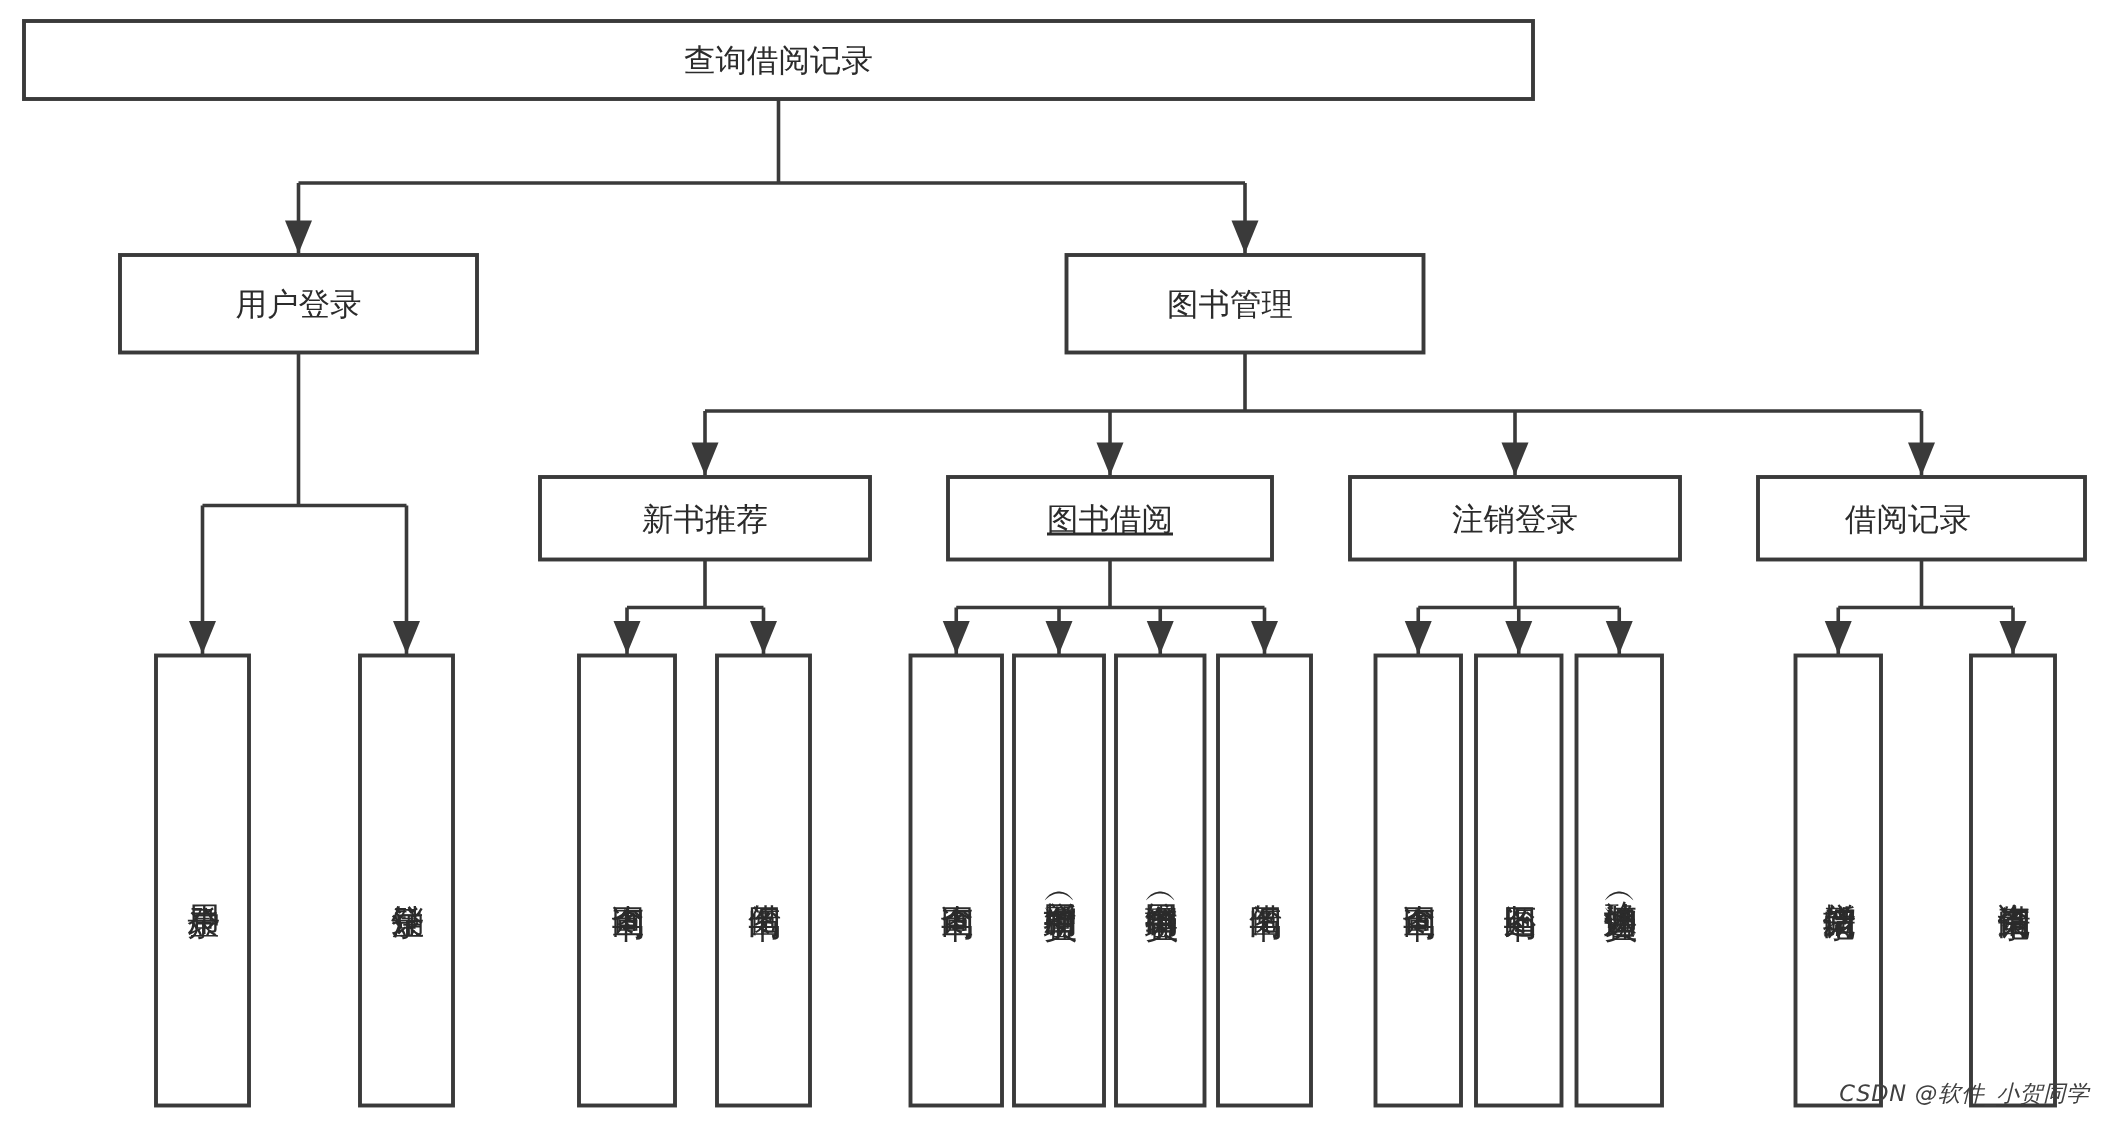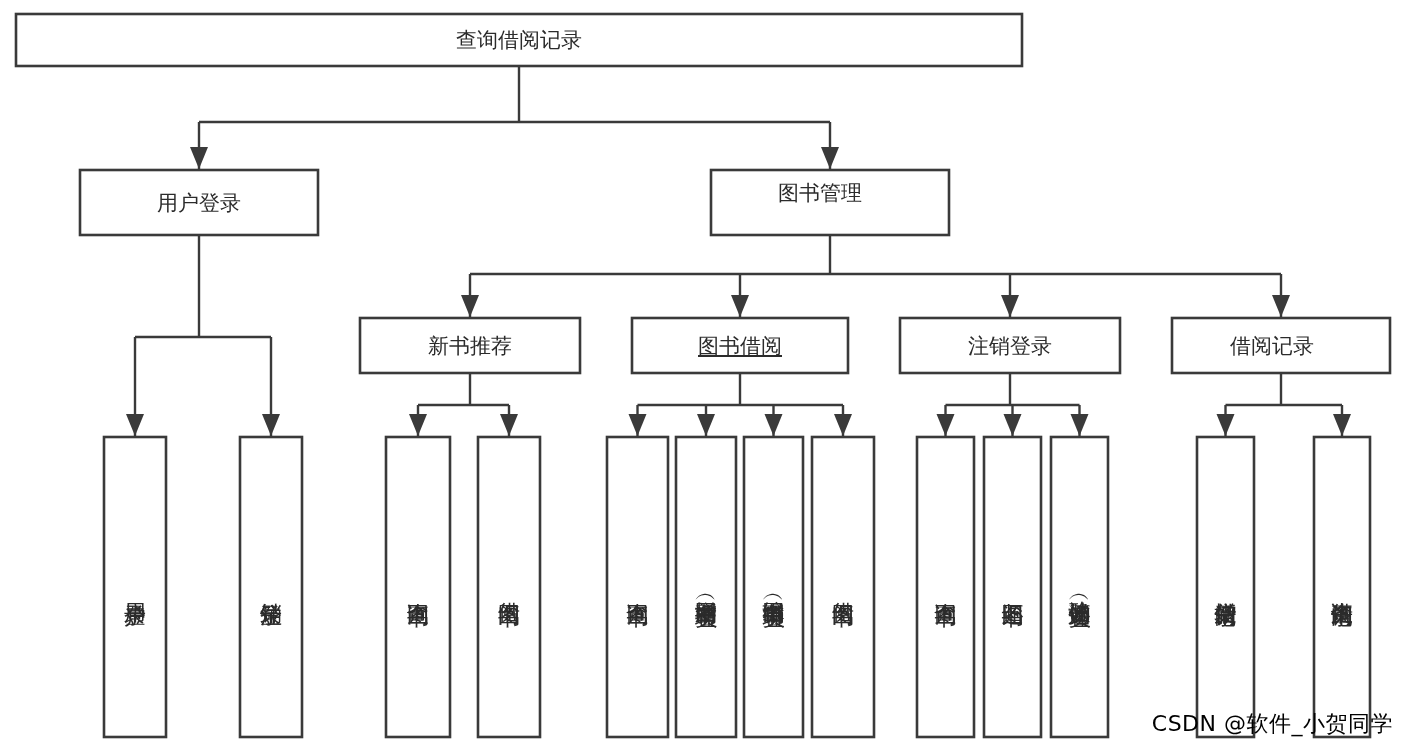--- a/index.html
+++ b/index.html
@@ -61,24 +61,25 @@
     font-family: "DejaVu Sans", "Liberation Sans", sans-serif;
     font-size: 21px;
     color: #2b2b2b;
     white-space: nowrap;
   }
   #watermark {
     position: absolute;
     right: 12px;
     bottom: 8px;
     font-family: "DejaVu Sans", "Liberation Sans", sans-serif;
-    font-size: 22px;
-    color: #000000;
+    font-size: 15px;
+    color: #404040;
     white-space: nowrap;
     letter-spacing: 0.5px;
+    font-style: italic;
   }
 </style>
 </head>
 <body>
 
 <svg id="diagram" viewBox="0 0 1405 747">
   <g id="edges-layer">
       <path d="M 519 66 L 519 122" class="edge"></path>
       <path d="M 199 122 L 830 122" class="edge"></path>
       <path d="M 199 122 L 199 169" class="edge"></path>
@@ -152,21 +153,21 @@
       <rect x="984" y="437" width="57" height="300" class="node-rect"></rect>
       <rect x="1051" y="437" width="57" height="300" class="node-rect"></rect>
       <rect x="1197" y="437" width="57" height="300" class="node-rect"></rect>
       <rect x="1314" y="437" width="56" height="300" class="node-rect"></rect>
     </g>
 </svg>
 
 <div id="labels-layer">
     <div class="hlabel-wrap" style="left: 16px; top: 14px; width: 1006px; height: 52px;">查询借阅记录</div>
     <div class="hlabel-wrap" style="left: 80px; top: 170px; width: 238px; height: 65px;">用户登录</div>
-    <div class="hlabel-wrap" style="left: 711px; top: 160px; width: 218px; height: 65px;">图书管理</div>
+    <div class="hlabel-wrap" style="left: 711px; top: 170px; width: 218px; height: 65px;">图书管理</div>
     <div class="hlabel-wrap" style="left: 360px; top: 318px; width: 220px; height: 55px;">新书推荐</div>
     <div class="hlabel-wrap" style="left: 632px; top: 318px; width: 216px; height: 55px; text-decoration: underline;">图书借阅</div>
     <div class="hlabel-wrap" style="left: 900px; top: 318px; width: 220px; height: 55px;">注销登录</div>
     <div class="hlabel-wrap" style="left: 1172px; top: 318px; width: 200px; height: 55px;">借阅记录</div>
     <div class="vlabel-wrap" style="left: 104px; top: 437px; width: 62px; height: 300px;">
       <span class="vlabel-text">用户登录</span>
     </div>
     <div class="vlabel-wrap" style="left: 240px; top: 437px; width: 62px; height: 300px;">
       <span class="vlabel-text">注销登录</span>
     </div>

